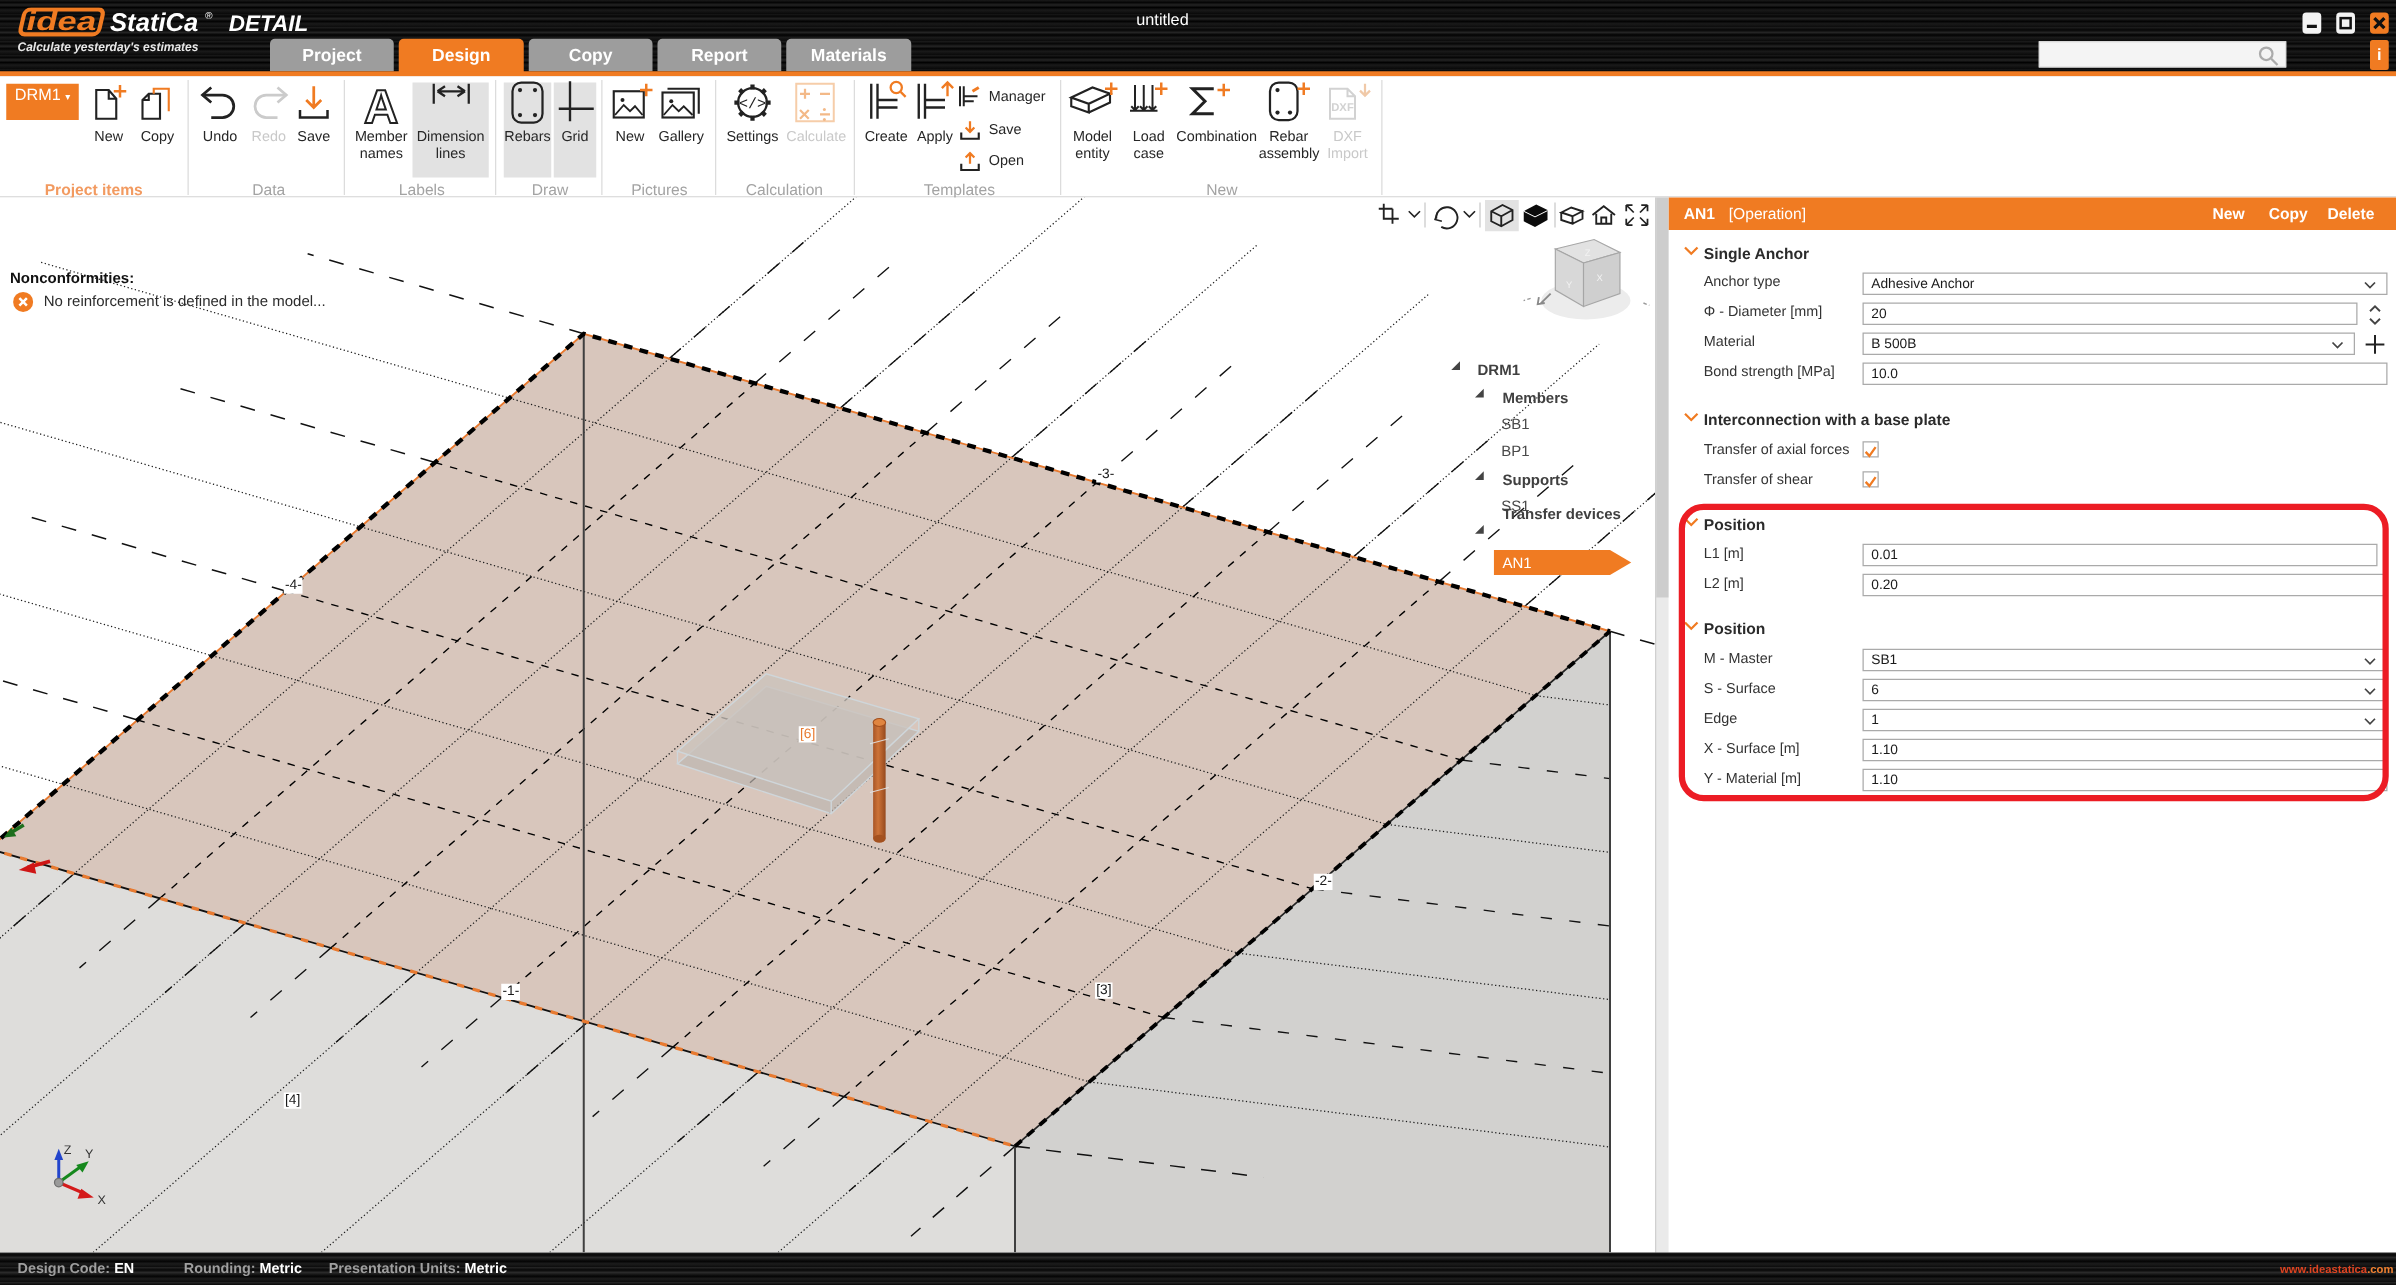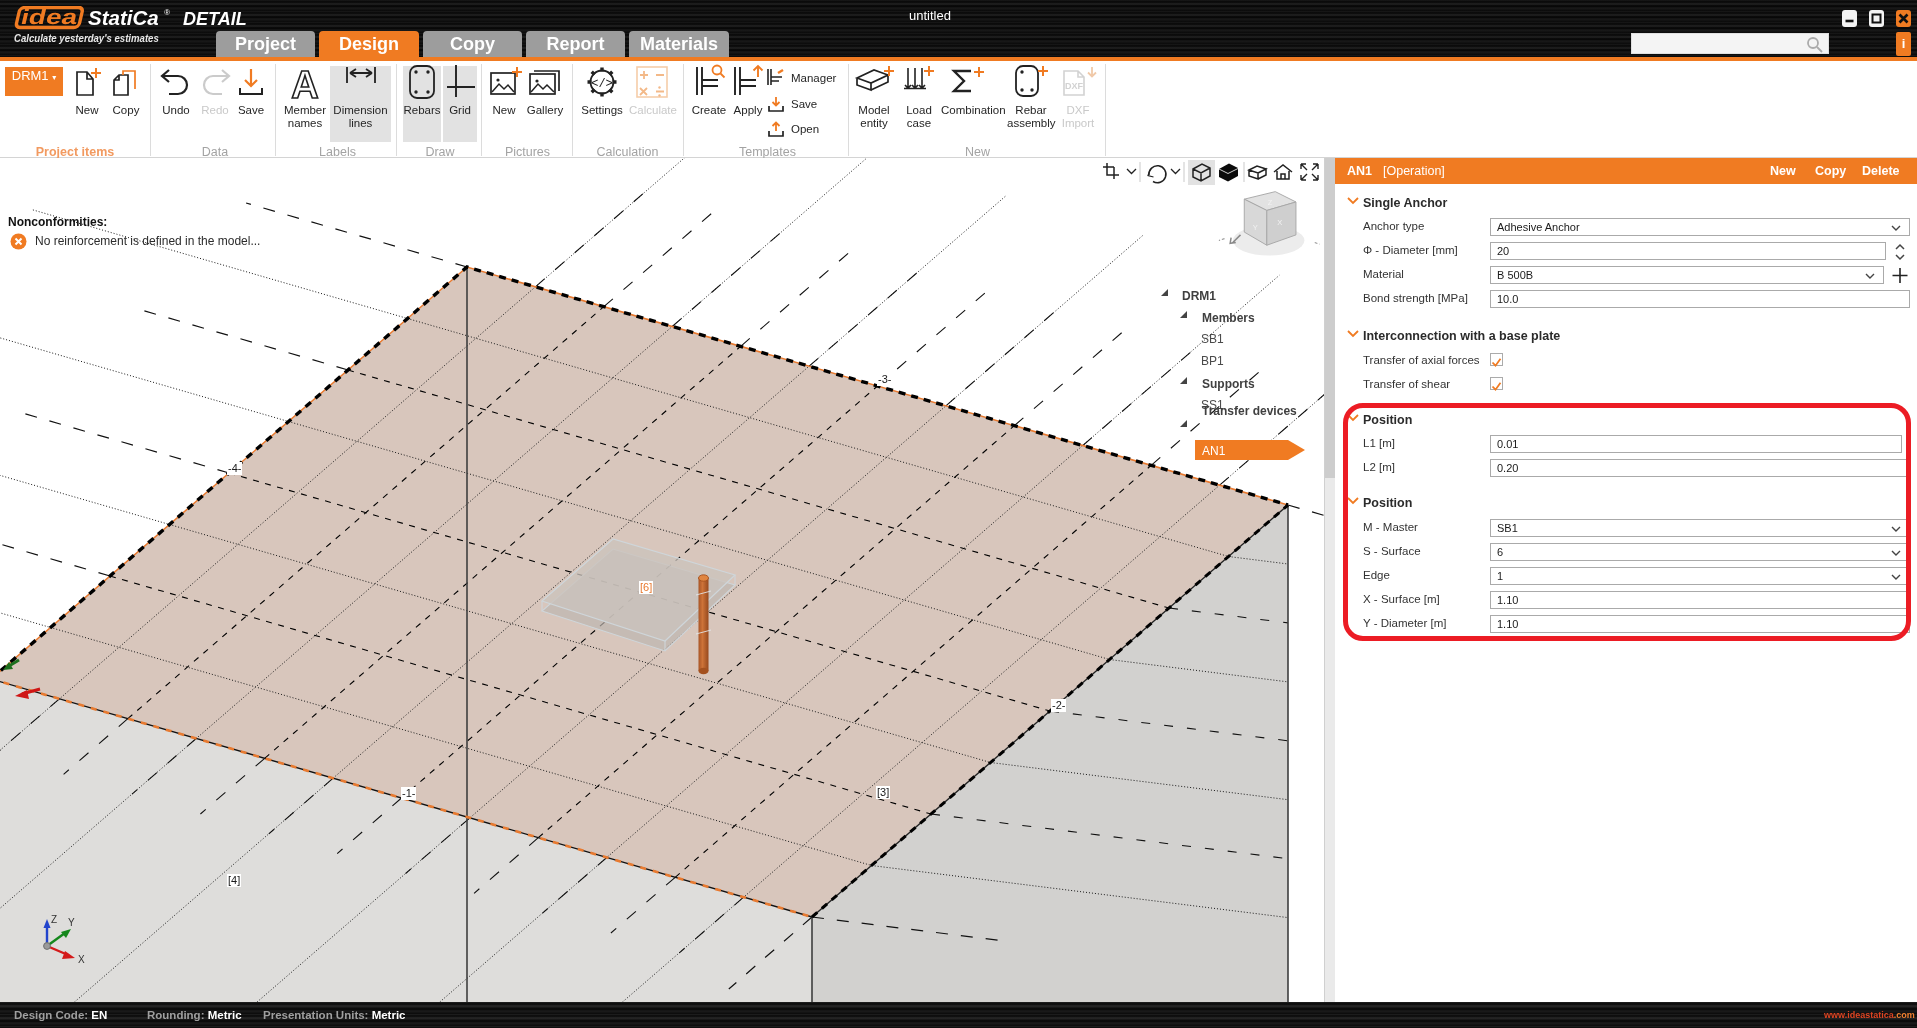--- a/index.html
+++ b/index.html
@@ -1,20 +1,20 @@
 <!DOCTYPE html>
 <html><head><meta charset="utf-8">
 <style>
 *{margin:0;padding:0;box-sizing:border-box}
 html,body{width:1917px;height:1028px;overflow:hidden;font-family:"Liberation Sans",sans-serif;background:#fff}
 .abs{position:absolute}
 #header{position:absolute;left:0;top:0;width:1917px;height:61px;
  background:repeating-linear-gradient(180deg,#1b1b1b 0px,#060606 2px,#242424 4px,#020202 6px,#1a1a1a 8px,#0a0a0a 11px);}
 #header:after{content:"";position:absolute;left:0;bottom:0;width:100%;height:4px;background:#f07b22}
-.tab{position:absolute;top:31px;height:26px;background:#9d9d9d;border-radius:4px 4px 0 0;color:#fff;font-size:18px;font-weight:bold;text-align:center;line-height:26px}
+.tab{position:absolute;top:31px;height:26px;background:#9d9d9d;border-radius:4px 4px 0 0;color:#fff;font-size:14px;font-weight:bold;text-align:center;line-height:26px}
 .tabsel{background:#f07b22;height:30px}
 #logo{position:absolute;left:14px;top:6px}
 #tagline{position:absolute;left:14px;top:33px;color:#e8e8e8;font-size:10px;font-style:italic;font-weight:bold;transform:scaleX(.96);transform-origin:left}
 
 #untitled{position:absolute;left:820px;top:8px;width:220px;text-align:center;color:#fff;font-size:13px}
 .winbtn{position:absolute;top:10px;width:15px;height:17px;border-radius:3px;background:#f3f3f3}
 #searchbox{position:absolute;left:1631px;top:33px;width:198px;height:21px;background:#f4f4f4;border:1px solid #e0e0e0}
 #infobtn{position:absolute;left:1896px;top:32px;width:15px;height:24px;border-radius:2px;background:#f07b22;color:#fff;font-weight:bold;font-size:13px;text-align:center;line-height:24px}
 #ribbon{position:absolute;left:0;top:61px;width:1917px;height:97px;background:#fff;border-bottom:1px solid #d4d4d4}
 .rdiv{position:absolute;top:3px;width:1px;height:92px;background:#dcdcdc}
@@ -435,21 +435,21 @@
 <div class="plab" style="top:387px">S - Surface</div>
 <div class="pinput" style="top:385px;width:420px">6<svg width="10" height="7" style="position:absolute;right:8px;top:6px">
         <path d="M1,1 l4,4 l4,-4" fill="none" stroke="#444" stroke-width="1.4"></path>
       </svg></div>
 <div class="plab" style="top:411px">Edge</div>
 <div class="pinput" style="top:409px;width:420px">1<svg width="10" height="7" style="position:absolute;right:8px;top:6px">
         <path d="M1,1 l4,4 l4,-4" fill="none" stroke="#444" stroke-width="1.4"></path>
       </svg></div>
 <div class="plab" style="top:435px">X - Surface [m]</div>
 <div class="pinput" style="top:433px;width:420px">1.10</div>
-<div class="plab" style="top:459px">Y - Diameter [m]</div>
+<div class="plab" style="top:459px">Y - Material [m]</div>
 <div class="pinput" style="top:457px;width:420px">1.10</div>
 <div class="abs" style="left:8px;top:245px;width:568px;height:238px;border:5px solid #ec1c24;border-radius:20px"></div>
 </div>
 <div id="statusbar">
 <span class="sl" style="position:absolute;left:14px">Design Code: <span class="sv">EN</span></span>
 <span class="sl" style="position:absolute;left:147px">Rounding: <span class="sv">Metric</span></span>
 <span class="sl" style="position:absolute;left:263px">Presentation Units: <span class="sv">Metric</span></span>
 <span style="position:absolute;left:1824px;font-weight:bold;font-size:9px"><span style="color:#dd4422">www.ideastatica</span><span style="color:#f08030">.com</span></span>
 </div>
 

